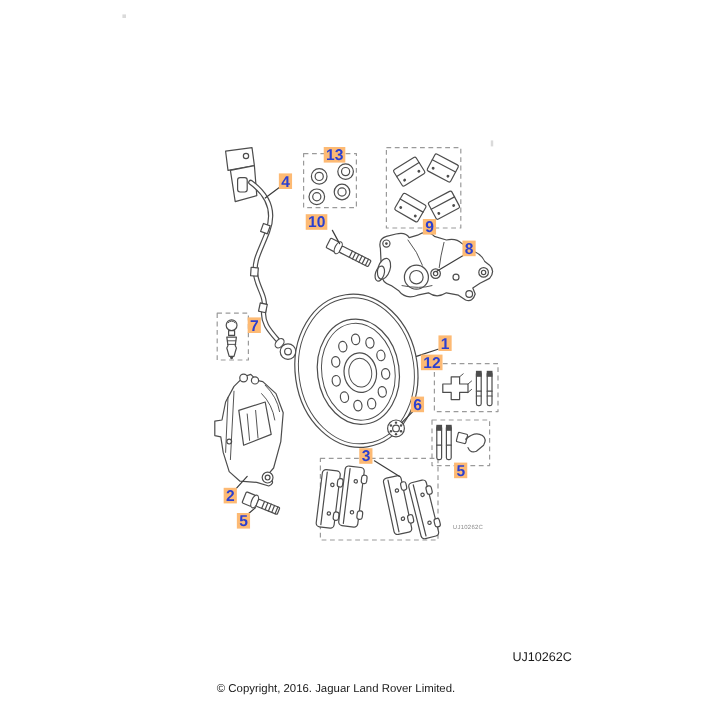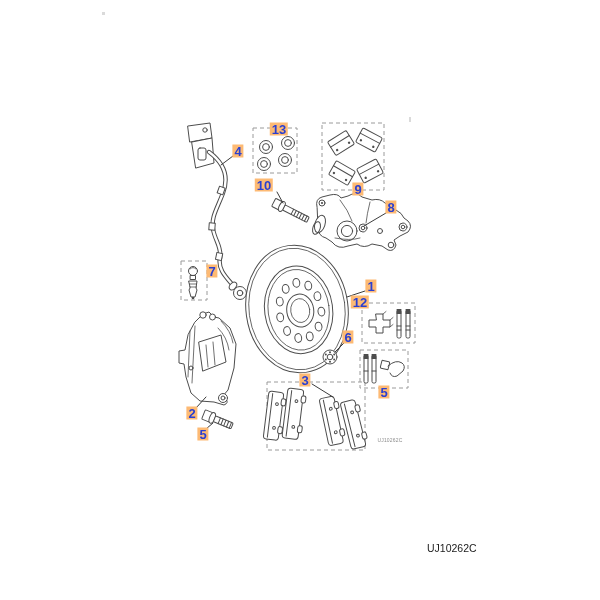--- a/index.html
+++ b/index.html
@@ -291,17 +291,18 @@
   <div class="callout" style="left:391px;top:207px">8</div>
   <div class="callout" style="left:358px;top:189px">9</div>
   <div class="callout" style="left:264px;top:185px">10</div>
   <div class="callout" style="left:384px;top:392px">5</div>
   <div class="callout" style="left:360px;top:302px">12</div>
   <div class="callout" style="left:279px;top:129px">13</div>
 
   
   <div class="code-small" style="left:390px;top:440px">UJ10262C</div>
   <div class="code-main" style="left:427px;top:542px">UJ10262C</div>
+  <div class="copyright" style="left:280px;top:569px">© Copyright, 2016. Jaguar Land Rover Limited.</div>
 
   
   <div class="regmark" style="left:102px;top:12px;width:3px;height:3px"></div>
   <div class="regmark" style="left:409px;top:117px;width:2px;height:5px"></div>
 </div>
 
 </body></html>

